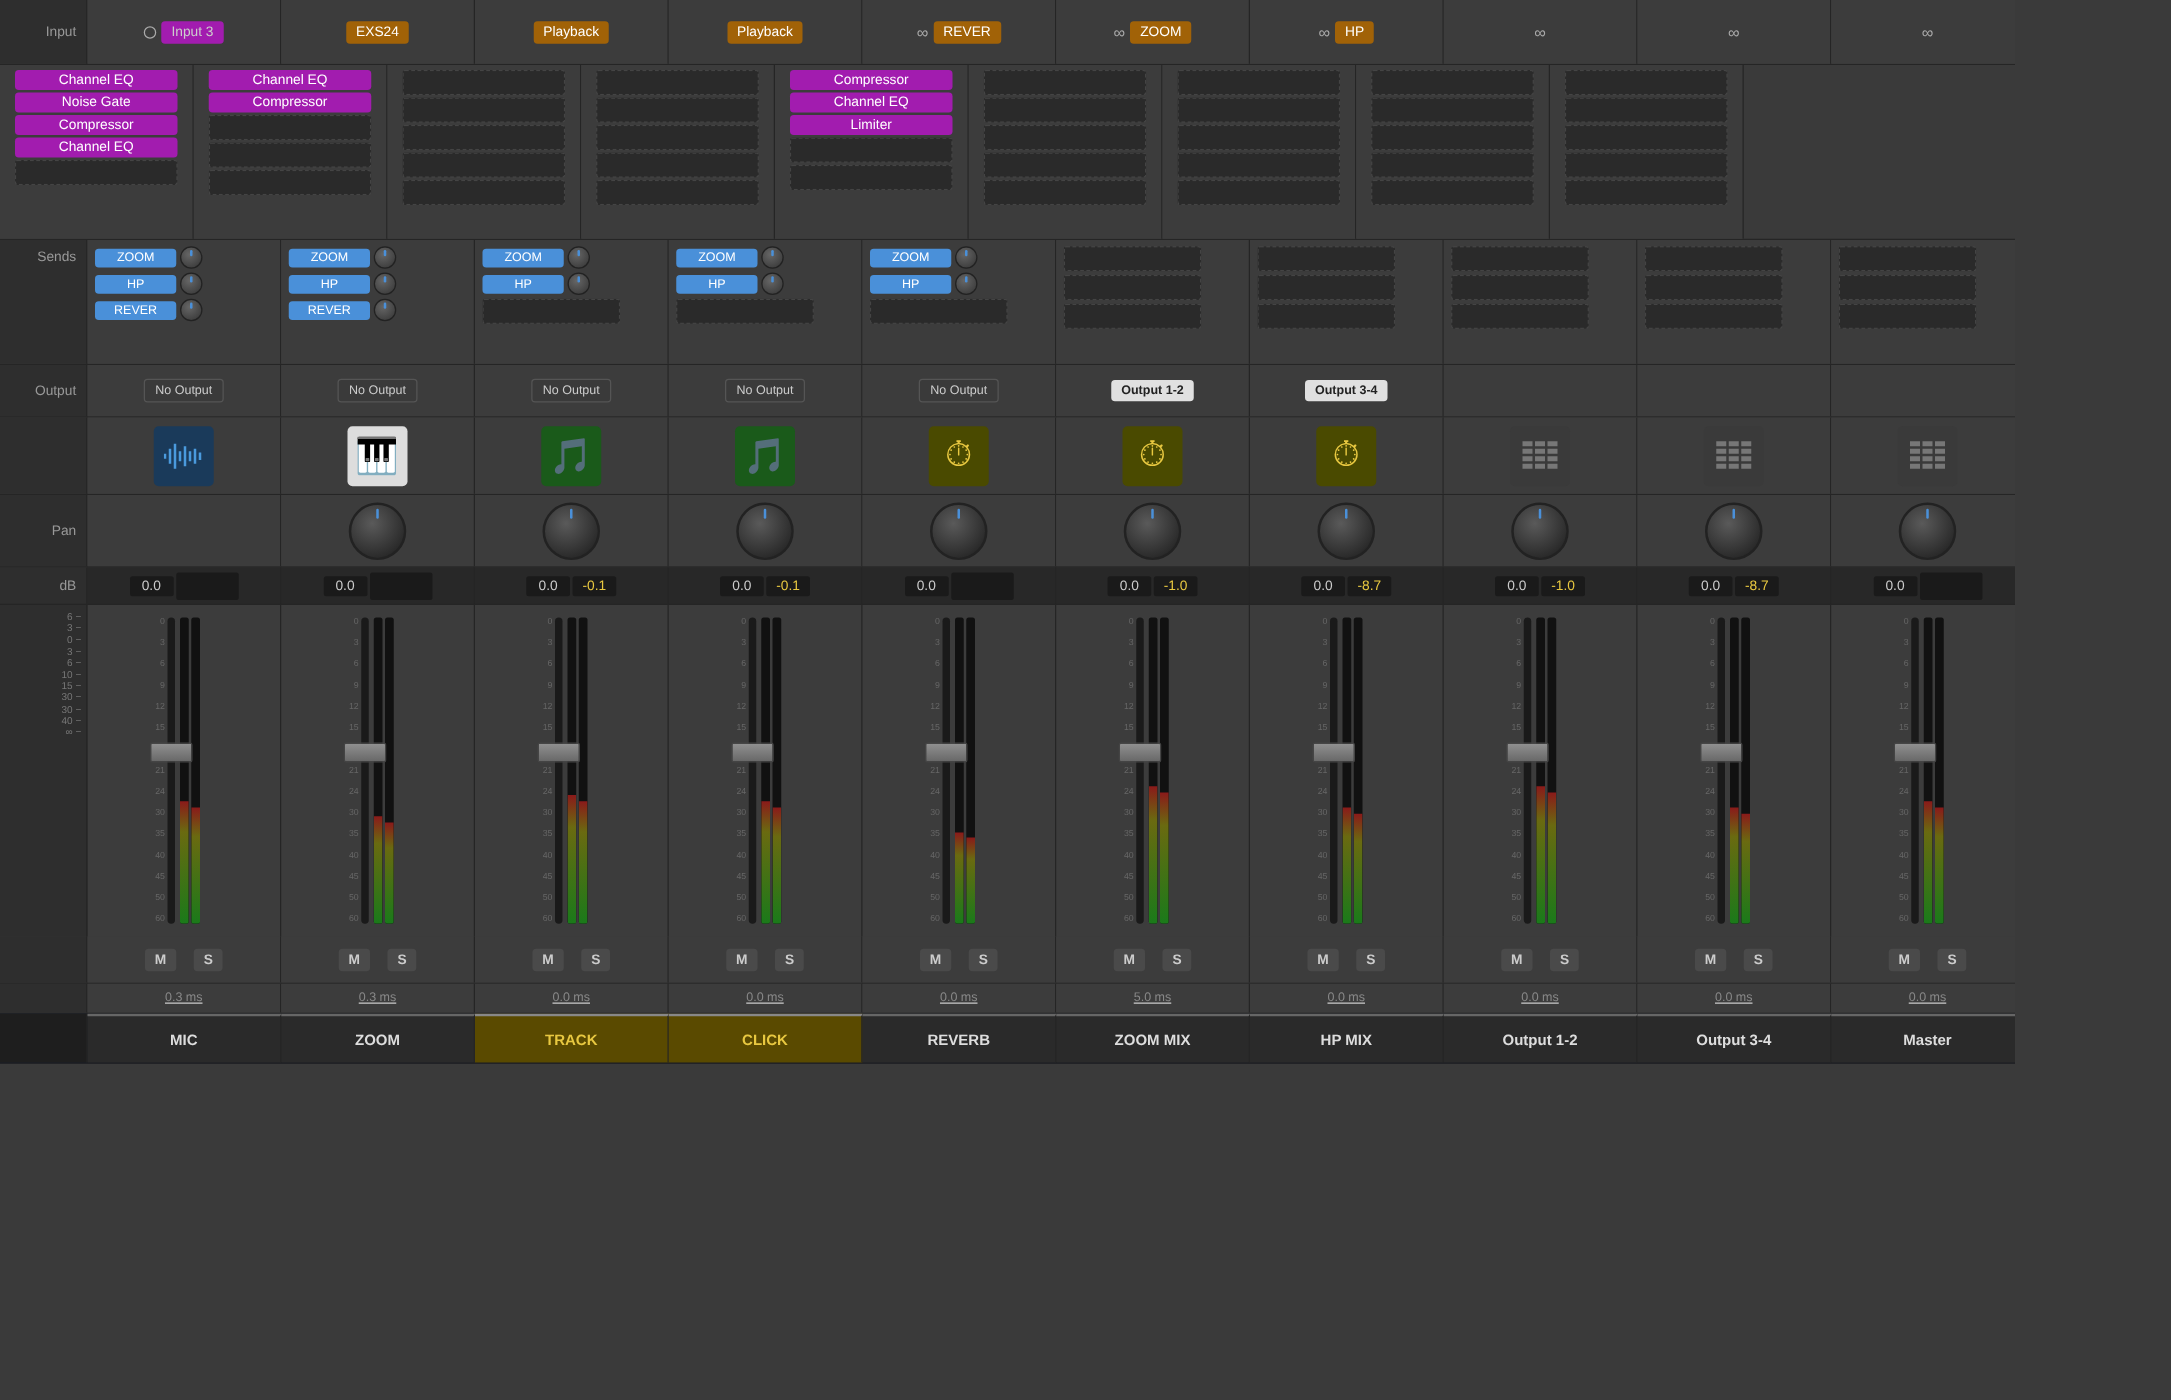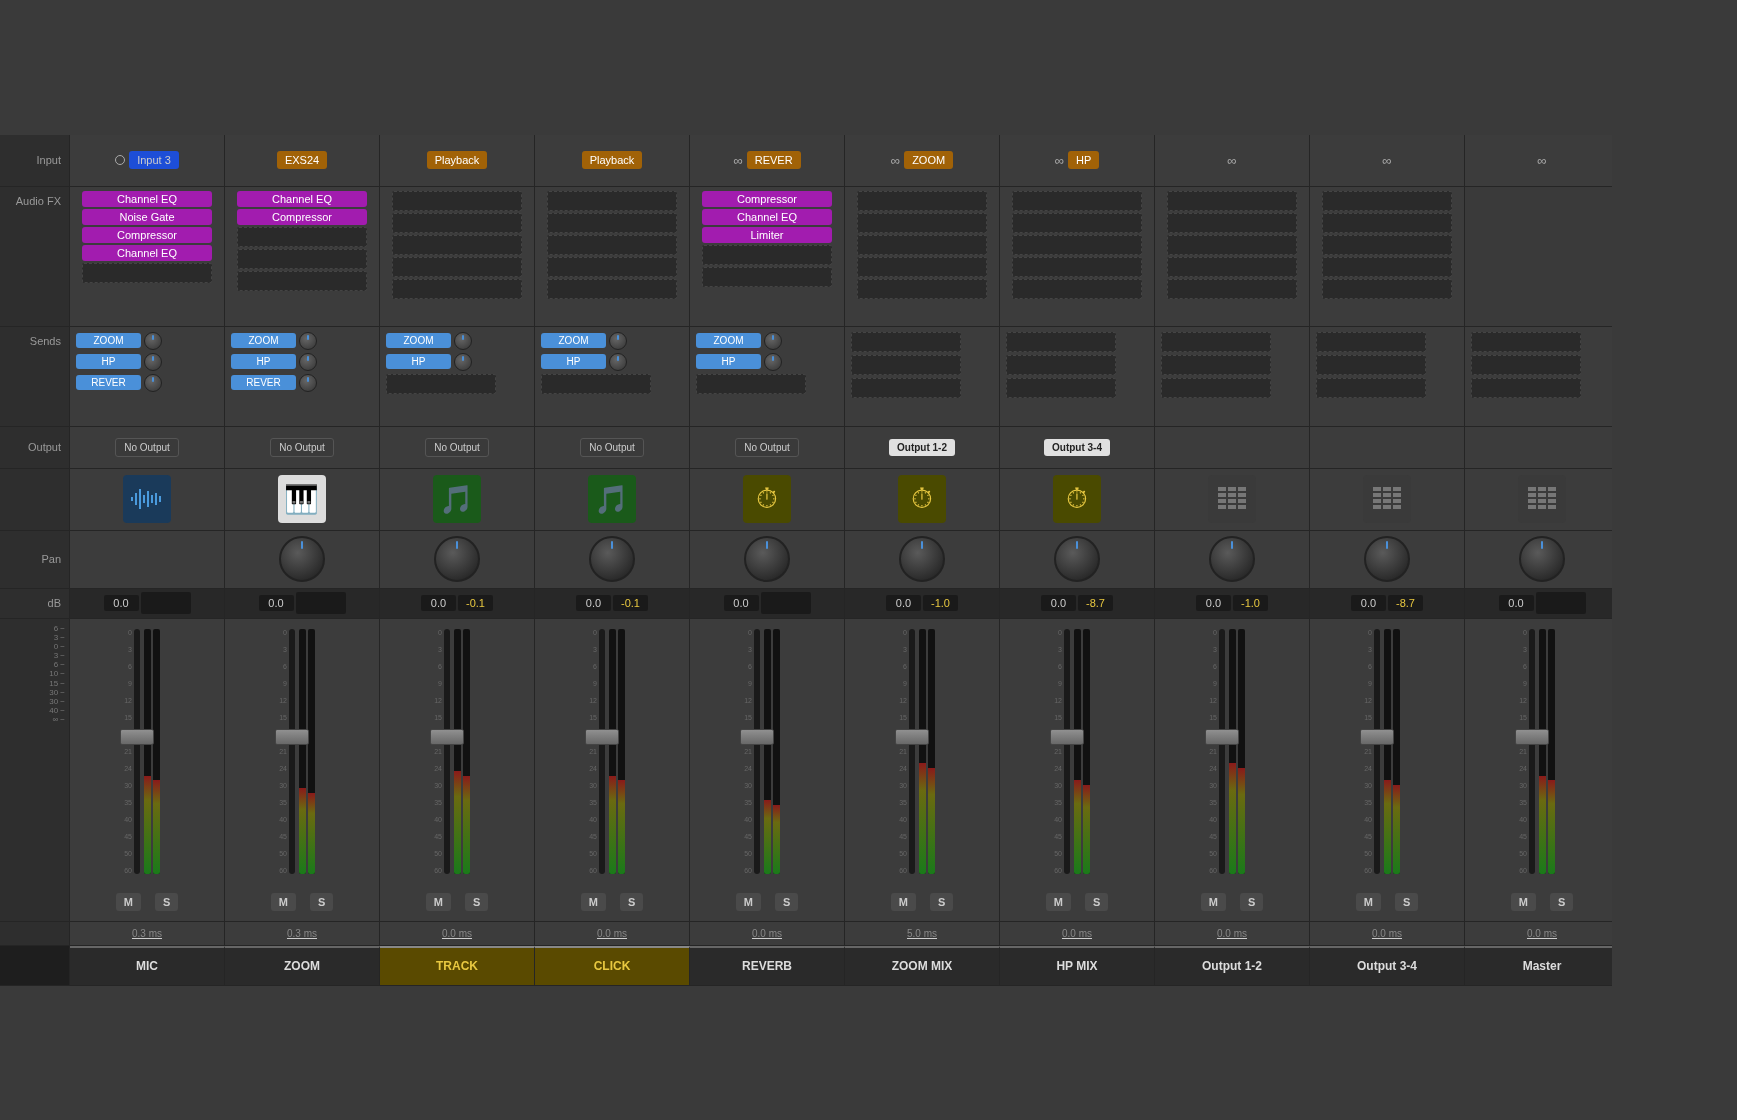--- a/index.html
+++ b/index.html
@@ -18,21 +18,21 @@
       color: white;
       border: none;
       border-radius: 3px;
       padding: 3px 8px;
       font-size: 11px;
       cursor: pointer;
       white-space: nowrap;
     }
 
     .input-btn-dark {
-      background: #1d4ed8;
+      background: #a21caf;
       color: #ccc;
       border: none;
       border-radius: 3px;
       padding: 3px 8px;
       font-size: 11px;
       cursor: pointer;
       white-space: nowrap;
     }
 
     .link-icon {
@@ -184,21 +184,20 @@
       text-align: center;
     }
 
     
     .mixer-grid {
       width: 1612px;
       height: 1120px;
       display: flex;
       flex-direction: column;
       overflow: hidden;
-      justify-content: center;
     }
 
     .row-wrapper {
       display: flex;
       border-bottom: 1px solid #252525;
     }
 
     .row-label {
       width: 70px;
       min-width: 70px;
@@ -363,21 +362,20 @@
       </div>
 
       <div class="ch ch-w bg-mid" style="flex-direction:row;gap:4px;">
         <span class="link-icon">∞</span>
       </div>
 
     </div>
   </div>
 
   <div class="row-wrapper" style="min-height:140px;">
-    <div class="row-label" style="align-items:flex-start;padding-top:8px;">Audio FX</div>
     <div class="row-content">
 
       <div class="ch ch-w bg-mid" style="flex-direction:column;gap:2px;justify-content:flex-start;padding:4px;align-items:center;">
         <button class="fx-btn">Channel EQ</button>
         <button class="fx-btn">Noise Gate</button>
         <button class="fx-btn">Compressor</button>
         <button class="fx-btn">Channel EQ</button>
         <div style="width:130px;height:20px;background:#2a2a2a;border-radius:2px;border:1px dashed #444;"></div>
       </div>
 

